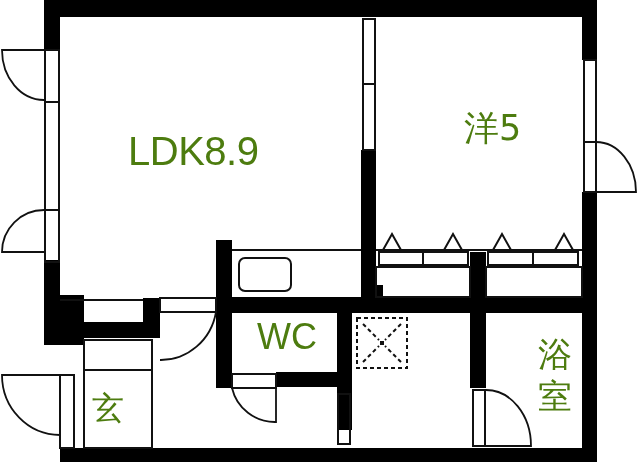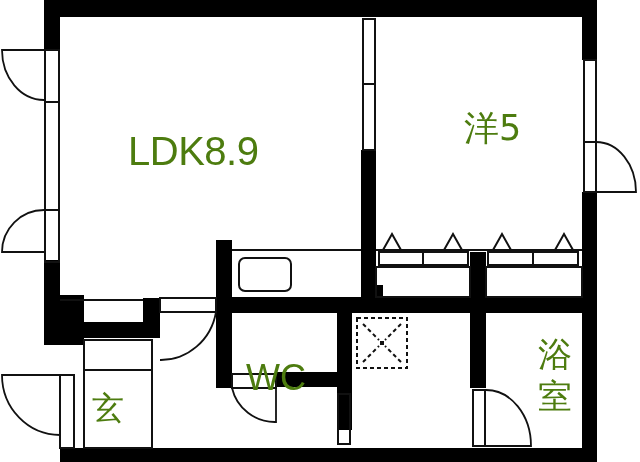--- a/index.html
+++ b/index.html
@@ -1,21 +1,21 @@
 <!DOCTYPE html>
 <html><head>
 <meta charset="utf-8">
 <style>
   html,body{margin:0;padding:0;background:#ffffff;}
   #plan{position:relative;width:640px;height:462px;overflow:hidden;background:#fff;}
   svg{position:absolute;left:0;top:0;}
   .label{position:absolute;font-family:"Liberation Sans","DejaVu Sans",sans-serif;color:#4d7c0f;white-space:nowrap;line-height:1;}
   .room-ldk{left:128px;top:131px;font-size:40px;letter-spacing:-0.5px;}
   .room-yo{left:464px;top:111px;font-size:35px;font-family:"DejaVu Sans",sans-serif;}
-  .room-wc{left:246px;top:319px;font-size:36px;margin-top:41px;}
+  .room-wc{left:257px;top:319px;font-size:36px;}
   .room-ut{left:380px;top:385px;font-size:40px;}
   .room-bath{left:532px;top:333px;font-size:34px;width:40px;line-height:42px;text-align:right;font-family:"DejaVu Sans",sans-serif;white-space:normal;}
   .room-genkan{left:92px;top:392px;font-size:32px;font-family:"DejaVu Sans",sans-serif;}
 </style>
 </head>
 <body>
 
 <div id="plan">
 <svg width="640" height="462" viewBox="0 0 640 462">
   <g fill="#000">

